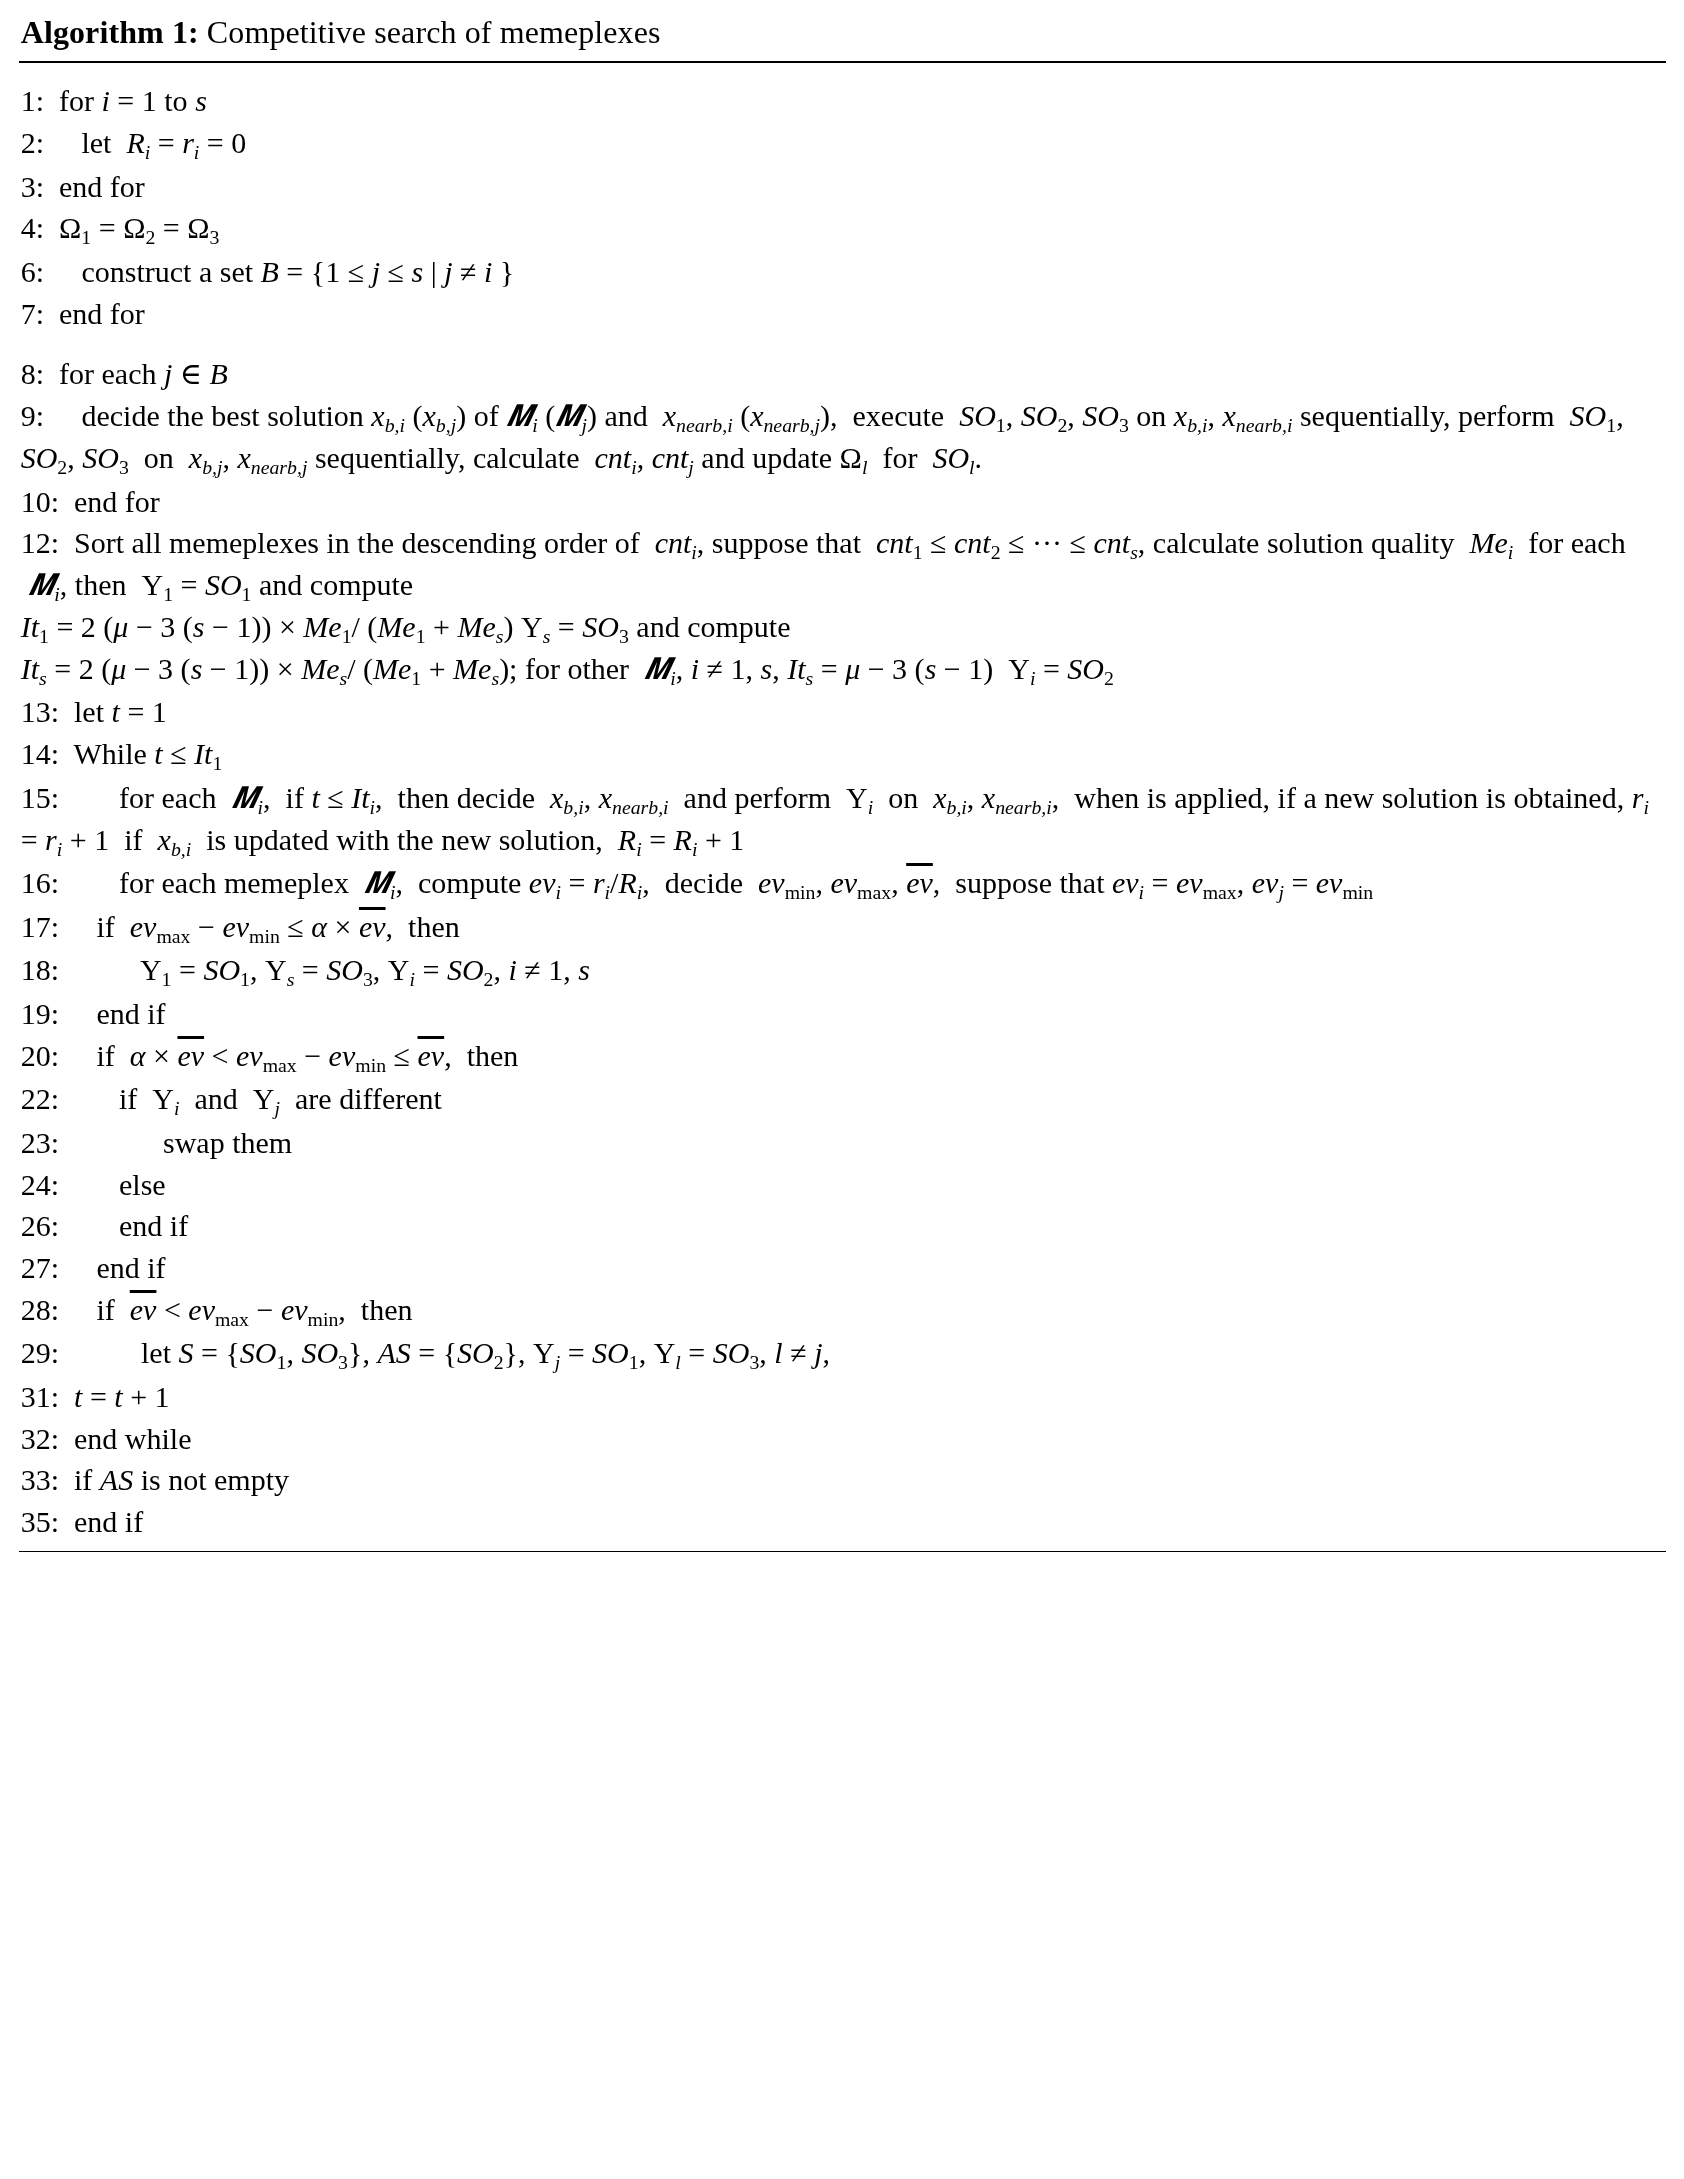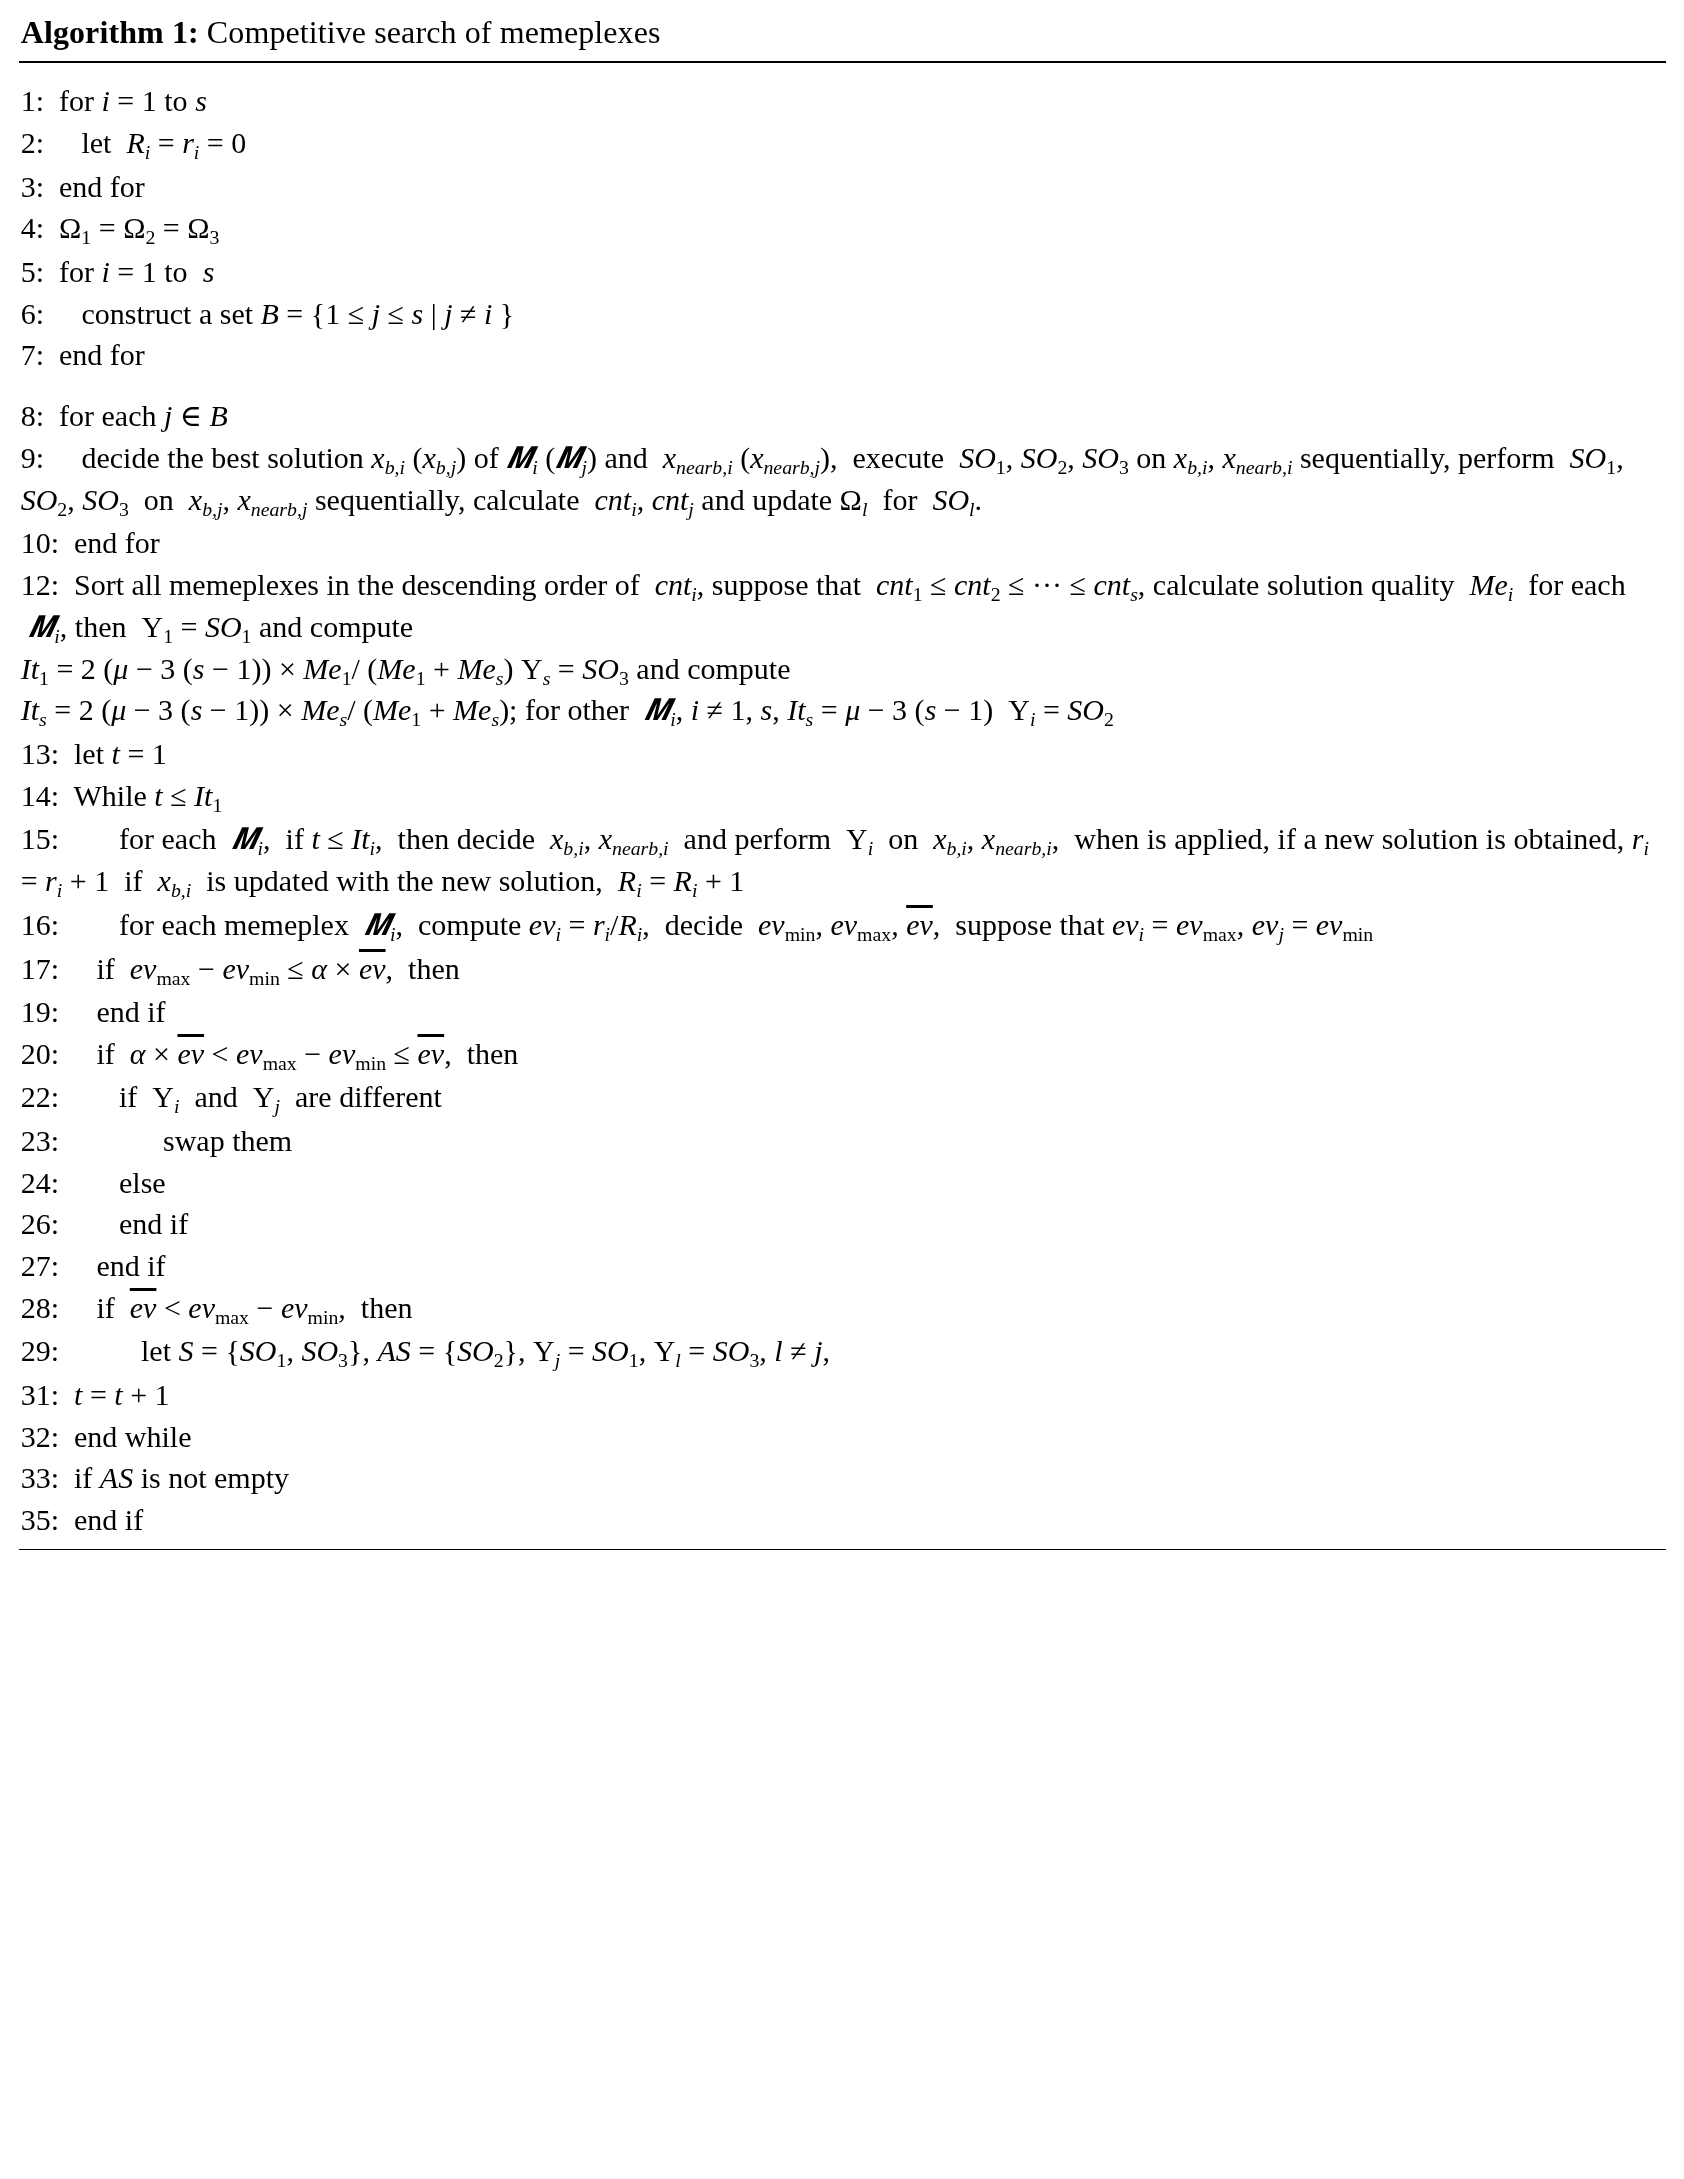--- a/index.html
+++ b/index.html
@@ -96,23 +96,20 @@
     </div>
 
     <div class="line">
       <span class="num">3:</span>&nbsp; end for
     </div>
 
     <div class="line">
       <span class="num">4:</span>&nbsp; Ω<sub class="up">1</sub> = Ω<sub class="up">2</sub> = Ω<sub class="up">3</sub>
     </div>
 
-    <div class="line">
-      <span class="num">5:</span>&nbsp; for <i>i</i> = 1 to &nbsp;<i>s</i>
-    </div>
 
     <div class="line">
       <span class="num">6:</span>&nbsp;<span class="ind1"></span> construct a set <i>B</i> = {1 ≤ <i>j</i> ≤ <i>s</i> | <i>j</i> ≠ <i>i</i> }
     </div>
 
     <div class="line">
       <span class="num">7:</span>&nbsp; end for
     </div>
 
     <div class="line gap-above">
@@ -147,20 +144,23 @@
     </div>
 
     <div class="line">
       <span class="num">16:</span>&nbsp;<span class="ind2"></span> for each memeplex &nbsp;<i>𝑴<sub>i</sub></i>, &nbsp;compute <i>ev<sub>i</sub></i> = <i>r<sub>i</sub></i>/<i>R<sub>i</sub></i>, &nbsp;decide &nbsp;<i>ev</i><sub class="up">min</sub>, <i>ev</i><sub class="up">max</sub>, <span class="ovl">ev</span>, &nbsp;suppose that <i>ev<sub>i</sub></i> = <i>ev</i><sub class="up">max</sub>, <i>ev<sub>j</sub></i> = <i>ev</i><sub class="up">min</sub>
     </div>
 
     <div class="line">
       <span class="num">17:</span>&nbsp;<span class="ind1"></span> if &nbsp;<i>ev</i><sub class="up">max</sub> − <i>ev</i><sub class="up">min</sub> ≤ <i>α</i> × <span class="ovl">ev</span>, &nbsp;then
     </div>
 
+    <div class="line">
+      <span class="num">18:</span>&nbsp;<span class="ind3"></span> Υ<sub class="up">1</sub> = <i>SO</i><sub class="up">1</sub>, Υ<sub>s</sub> = <i>SO</i><sub class="up">3</sub>, Υ<sub>i</sub> = <i>SO</i><sub class="up">2</sub>, <i>i</i> ≠ 1, <i>s</i>
+    </div>
 
     <div class="line">
       <span class="num">19:</span>&nbsp;<span class="ind1"></span> end if
     </div>
 
     <div class="line">
       <span class="num">20:</span>&nbsp;<span class="ind1"></span> if &nbsp;<i>α</i> × <span class="ovl">ev</span> &lt; <i>ev</i><sub class="up">max</sub> − <i>ev</i><sub class="up">min</sub> ≤ <span class="ovl">ev</span>, &nbsp;then
     </div>
 
 

